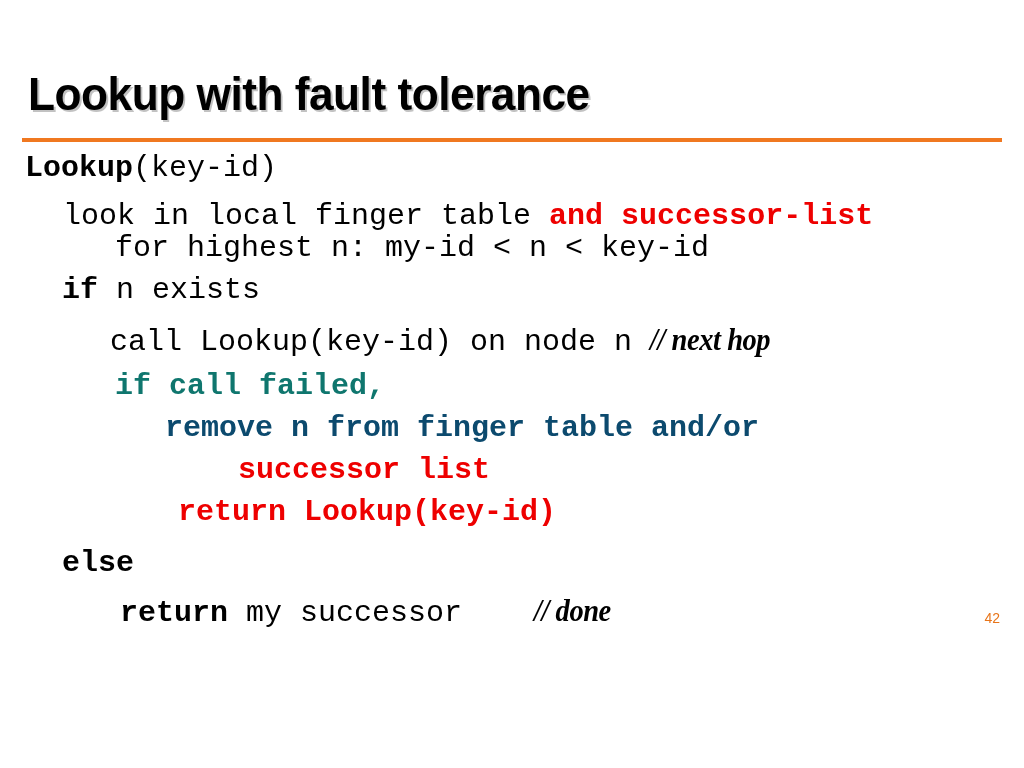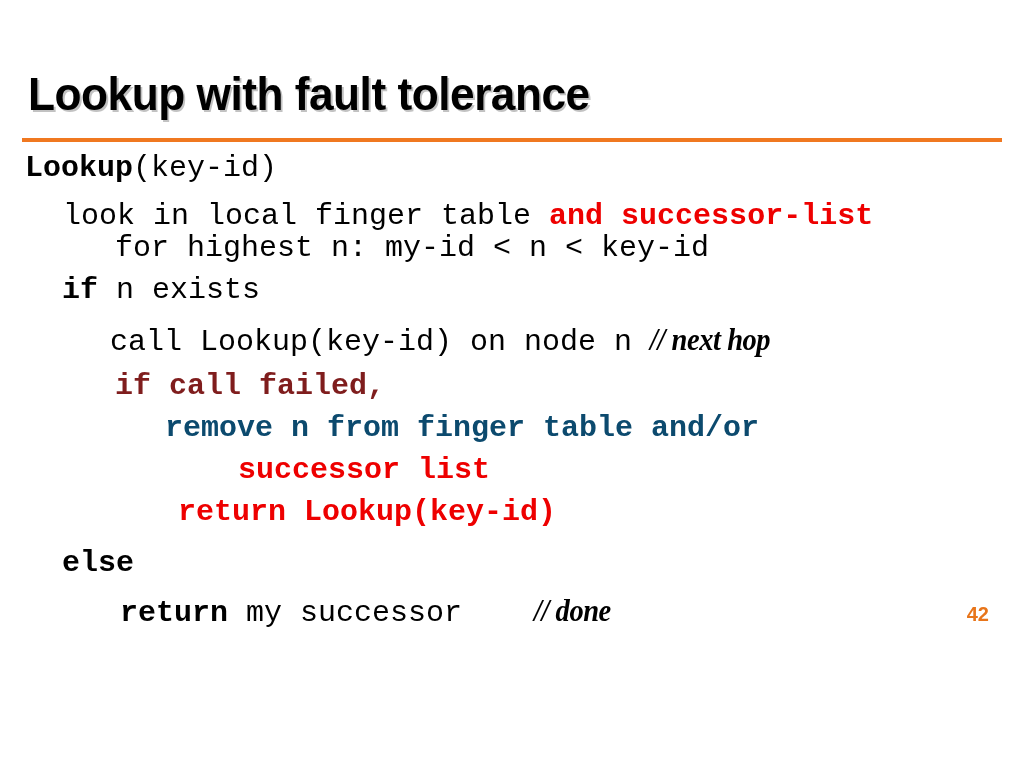--- a/index.html
+++ b/index.html
@@ -77,44 +77,44 @@
     letter-spacing: -0.5px;
     color: #000000;
     display: inline-block;
     transform: scaleX(0.92);
     transform-origin: left center;
   }
 
   
   .page-number {
     position: absolute;
-    right: 35px;
+    right: 24px;
     bottom: 22px;
     font-family: "Liberation Sans", sans-serif;
-    font-weight: bold;
-    font-size: 20px;
+    font-weight: normal;
+    font-size: 14px;
     color: #E8751A;
   }
 </style>
 </head>
 <body>
 
 <div class="slide">
 
   <div class="title">Lookup with fault tolerance</div>
 
   <div class="title-rule" style="background: rgb(240, 120, 32);"></div>
 
   <div class="code" id="code-block">
       <div class="code-line" style="left: 25px; top: 0px;"><span class="b">Lookup</span><span>(key-id)</span></div>
       <div class="code-line" style="left: 63px; top: 40px; margin-top: 8px;"><span>look in local finger table </span><span class="rb" style="color: rgb(238, 0, 0);">and successor-list</span></div>
       <div class="code-line" style="left: 115px; top: 80px; text-align: right;"><span>for highest n: my-id &lt; n &lt; key-id</span></div>
       <div class="code-line" style="left: 62px; top: 122px;"><span class="b">if</span><span> n exists</span></div>
       <div class="code-line" style="left: 110px; top: 172px;"><span>call Lookup(key-id) on node n </span><span class="cmt">// next hop</span></div>
-      <div class="code-line" style="left: 115px; top: 218px;"><span class="rb" style="color: #7f1d1d;">if call failed,</span></div>
+      <div class="code-line" style="left: 115px; top: 218px;"><span class="rb" style="color: #0f766e;">if call failed,</span></div>
       <div class="code-line" style="left: 165px; top: 260px;"><span class="rb" style="color: #0c4a6e;">remove n from finger table and/or</span></div>
       <div class="code-line" style="left: 228px; top: 302px; margin-left: 10px;"><span class="rb" style="color: rgb(238, 0, 0);">successor list</span></div>
       <div class="code-line" style="left: 178px; top: 344px;"><span class="rb" style="color: rgb(238, 0, 0);">return Lookup(key-id)</span></div>
       <div class="code-line" style="left: 62px; top: 395px;"><span class="b">else</span></div>
       <div class="code-line" style="left: 120px; top: 443px;"><span class="b">return</span><span> my successor</span><span>    </span><span class="cmt">// done</span></div>
     </div>
 
   <div class="page-number" style="color: rgb(232, 117, 26);">42</div>
 
 </div>

